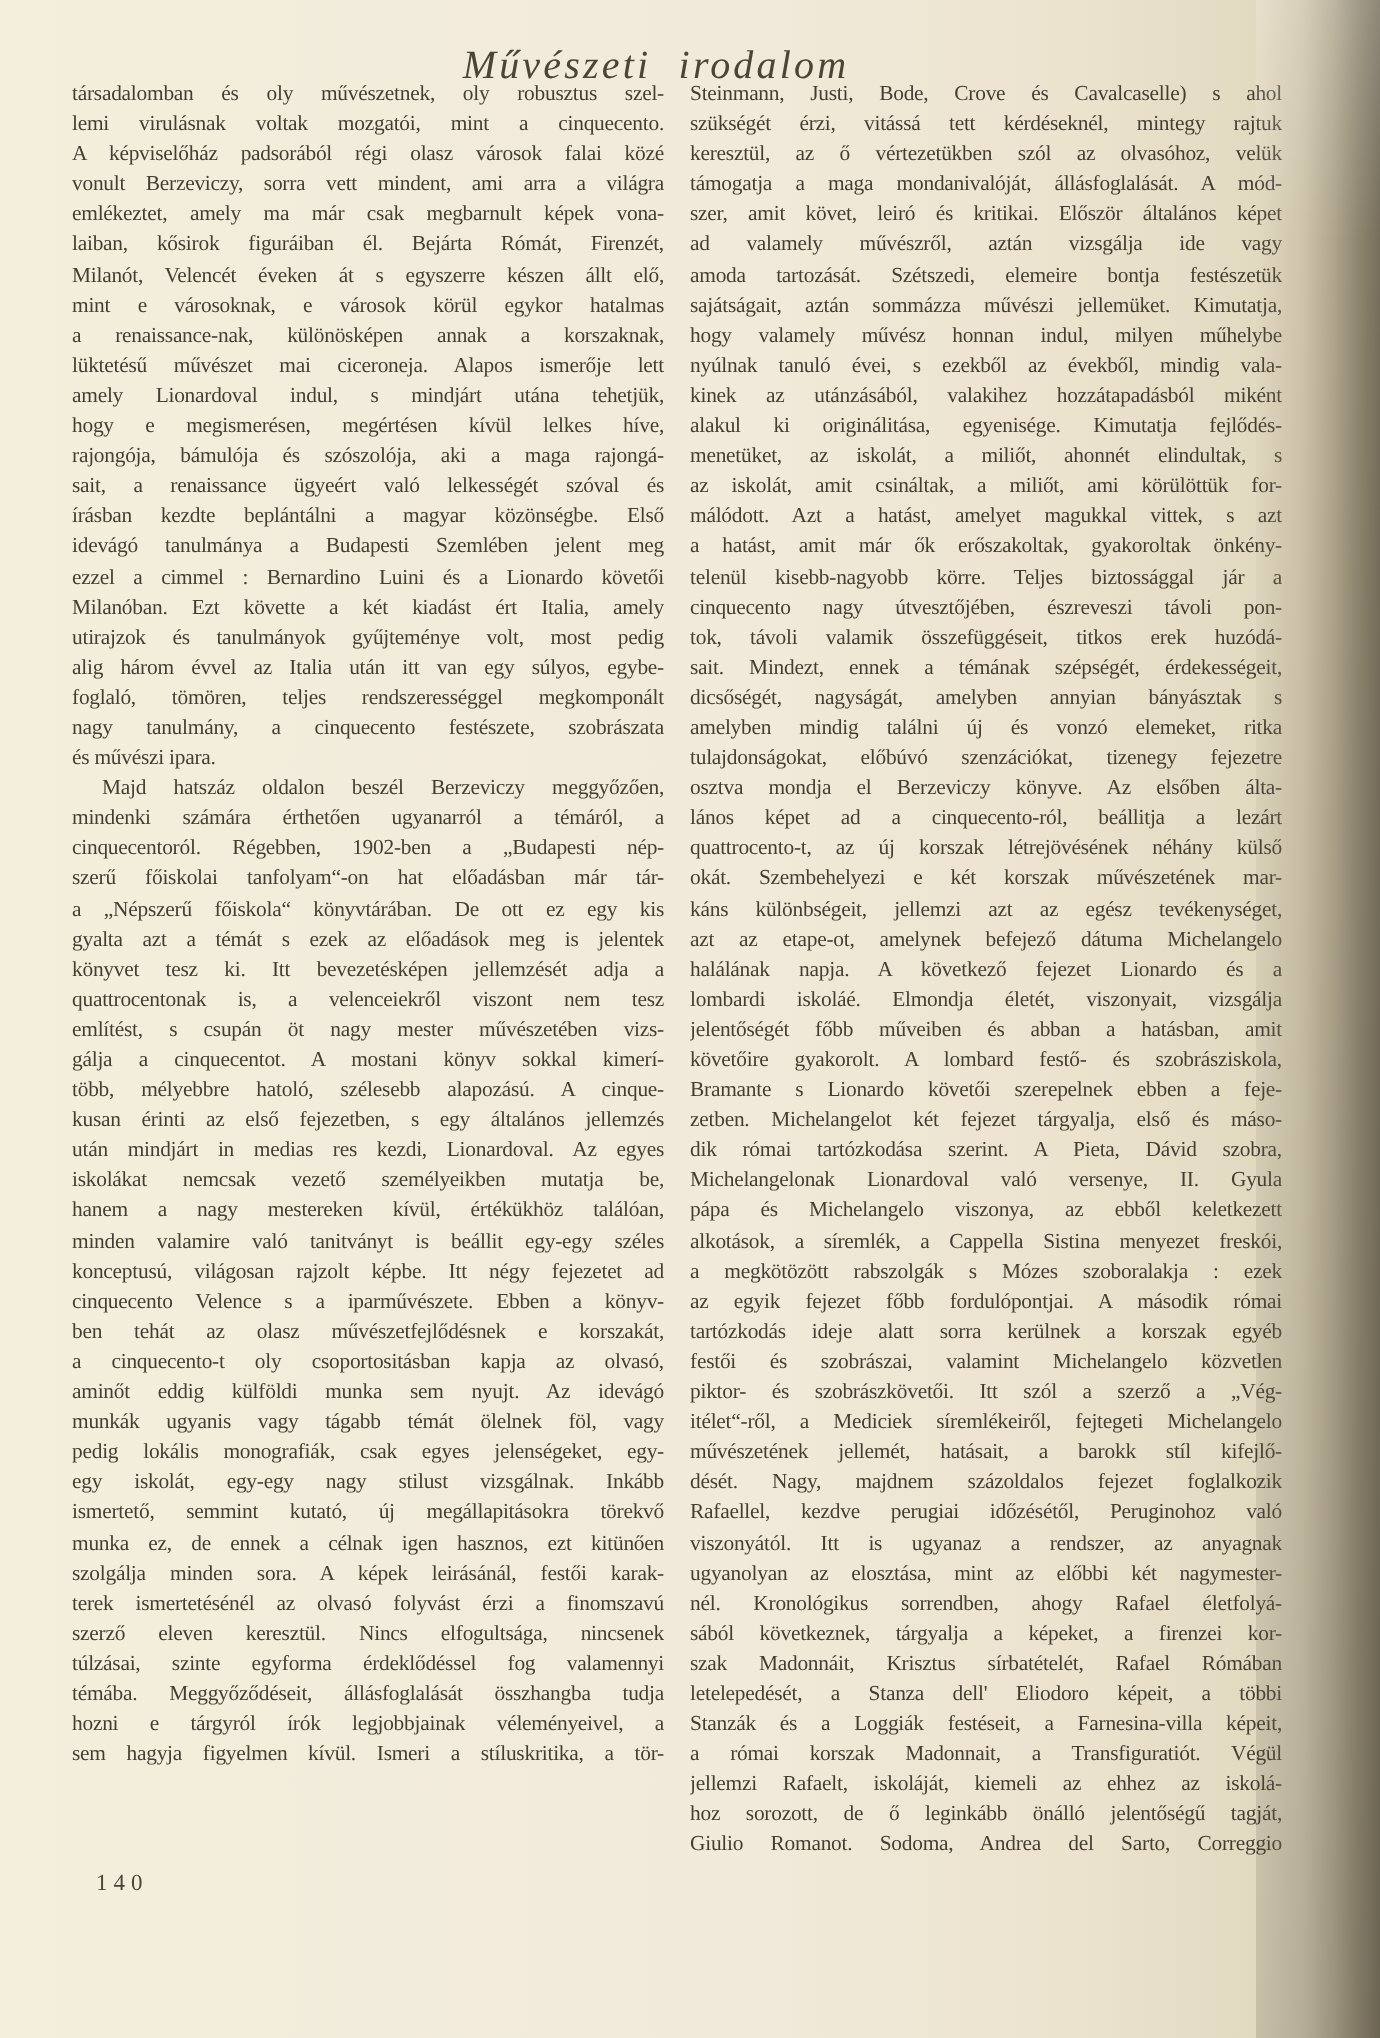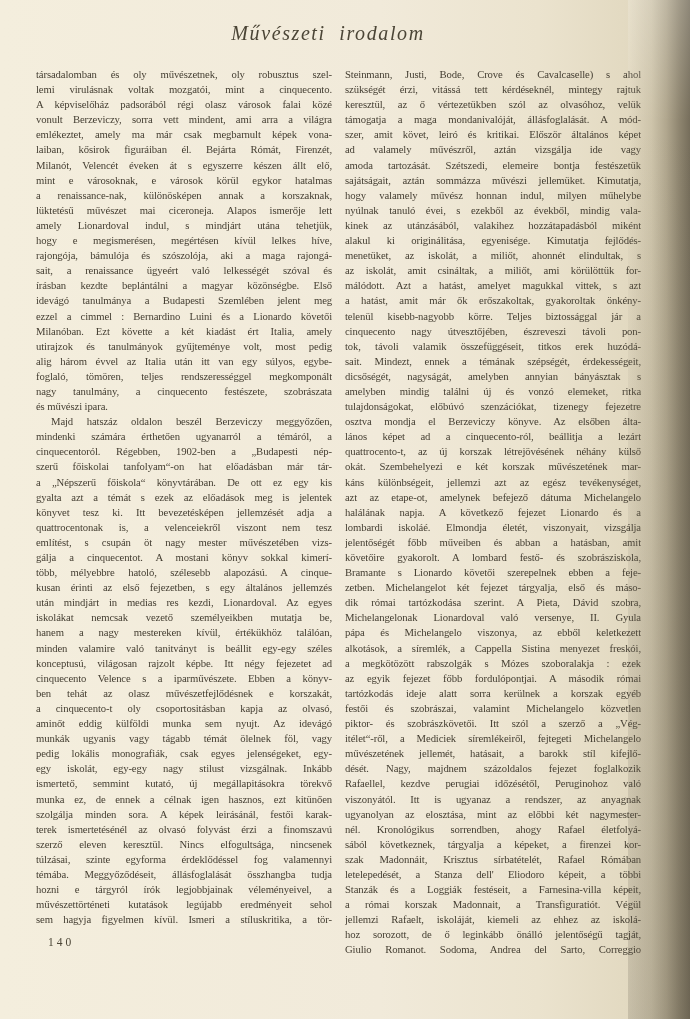--- a/index.html
+++ b/index.html
@@ -32,21 +32,21 @@
       rgba(60,54,42,0.08) 55%, rgba(60,54,42,0.16) 100%);
   }
   .header{
     position:absolute;top:22px;left:0;width:656px;
     text-align:center;
     font-style:italic;font-size:20px;
     letter-spacing:1.6px;word-spacing:7px;
     color:#4b4536;
   }
   .columns{
-    position:absolute;left:36px;top:67px;
+    position:absolute;left:36px;top:40px;
     display:flex;gap:13px;
   }
   .col{width:296px;}
   .para{margin:0;}
   .line{
     font-size:10.7px;line-height:15.1px;height:15.1px;
     letter-spacing:-0.12px;
     text-align:justify;text-align-last:justify;
     overflow:hidden;white-space:nowrap;
     color:#443e32;
@@ -117,21 +117,20 @@
           <div class="line">pedig lokális monografiák, csak egyes jelenségeket, egy-</div>
           <div class="line">egy iskolát, egy-egy nagy stilust vizsgálnak. Inkább</div>
           <div class="line">ismertető, semmint kutató, új megállapitásokra törekvő</div>
           <div class="line">munka ez, de ennek a célnak igen hasznos, ezt kitünően</div>
           <div class="line">szolgálja minden sora. A képek leirásánál, festői karak-</div>
           <div class="line">terek ismertetésénél az olvasó folyvást érzi a finomszavú</div>
           <div class="line">szerző eleven keresztül. Nincs elfogultsága, nincsenek</div>
           <div class="line">túlzásai, szinte egyforma érdeklődéssel fog valamennyi</div>
           <div class="line">témába. Meggyőződéseit, állásfoglalását összhangba tudja</div>
           <div class="line">hozni e tárgyról írók legjobbjainak véleményeivel, a</div>
-          <div class="line">művészettörténeti kutatások legújabb eredményeit sehol</div>
           <div class="line">sem hagyja figyelmen kívül. Ismeri a stíluskritika, a tör-</div>
         </div>
       </div>
     <div class="col">
         <div class="para">
           <div class="line">Steinmann, Justi, Bode, Crove és Cavalcaselle) s ahol</div>
           <div class="line">szükségét érzi, vitássá tett kérdéseknél, mintegy rajtuk</div>
           <div class="line">keresztül, az ő vértezetükben szól az olvasóhoz, velük</div>
           <div class="line">támogatja a maga mondanivalóját, állásfoglalását. A mód-</div>
           <div class="line">szer, amit követ, leiró és kritikai. Először általános képet</div>

